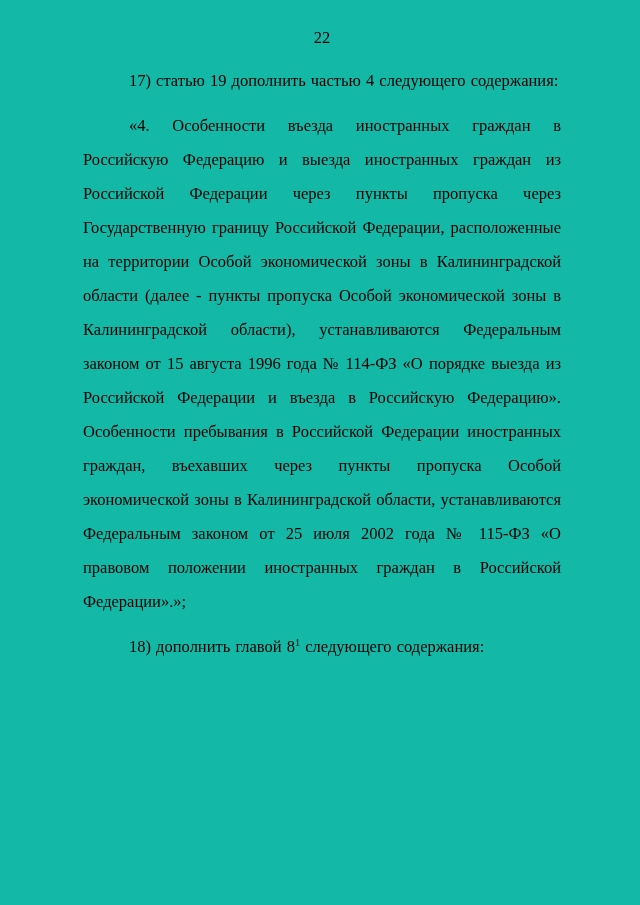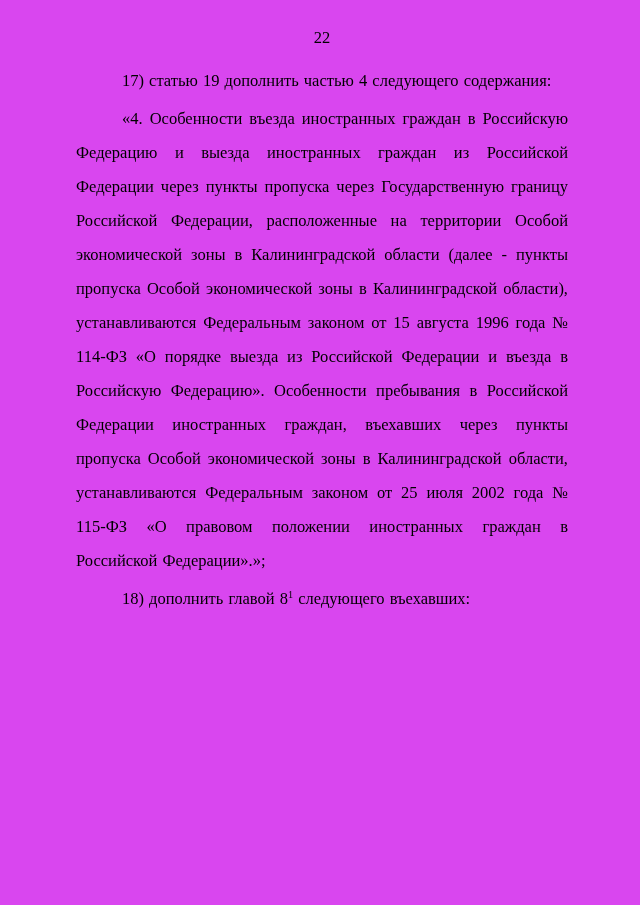--- a/index.html
+++ b/index.html
@@ -4,36 +4,36 @@
 <style>
   html, body {
     margin: 0;
     padding: 0;
     background: #ffffff;
   }
   .page {
     position: relative;
     width: 640px;
     height: 905px;
-    background: #d946ef;
+    background: #14b8a6;
     box-sizing: border-box;
     padding: 28px 68px 0 72px;
     font-family: "Liberation Serif", "DejaVu Serif", serif;
     color: #000000;
     font-size: 16.5px;
     overflow: hidden;
   }
   .page-number {
     text-align: center;
     line-height: 20px;
     margin: 0 0 16px 0;
     font-size: 16.5px;
   }
   .para {
-    margin: 4px;
+    margin: 11px;
     text-align: justify;
     text-indent: 46px;
     line-height: 34px;
     word-spacing: 1px;
   }
   .para sup {
     font-size: 0.62em;
     line-height: 0;
     vertical-align: super;
   }
@@ -42,15 +42,15 @@
 <body>
 
 <div class="page">
 
   <div class="page-number">22</div>
 
   <p class="para">17) статью 19 дополнить частью 4 следующего содержания:</p>
 
   <p class="para">«4. Особенности въезда иностранных граждан в Российскую Федерацию и выезда иностранных граждан из Российской Федерации через пункты пропуска через Государственную границу Российской Федерации, расположенные на территории Особой экономической зоны в Калининградской области (далее - пункты пропуска Особой экономической зоны в Калининградской области), устанавливаются Федеральным законом от 15 августа 1996 года № 114-ФЗ «О порядке выезда из Российской Федерации и въезда в Российскую Федерацию». Особенности пребывания в Российской Федерации иностранных граждан, въехавших через пункты пропуска Особой экономической зоны в Калининградской области, устанавливаются Федеральным законом от 25 июля 2002 года № 115-ФЗ «О правовом положении иностранных граждан в Российской Федерации».»;</p>
 
-  <p class="para"><span>18) дополнить главой 8</span><sup>1</sup><span> следующего въехавших:</span></p>
+  <p class="para"><span>18) дополнить главой 8</span><sup>1</sup><span> следующего содержания:</span></p>
 
 </div>
 
 </body></html>

